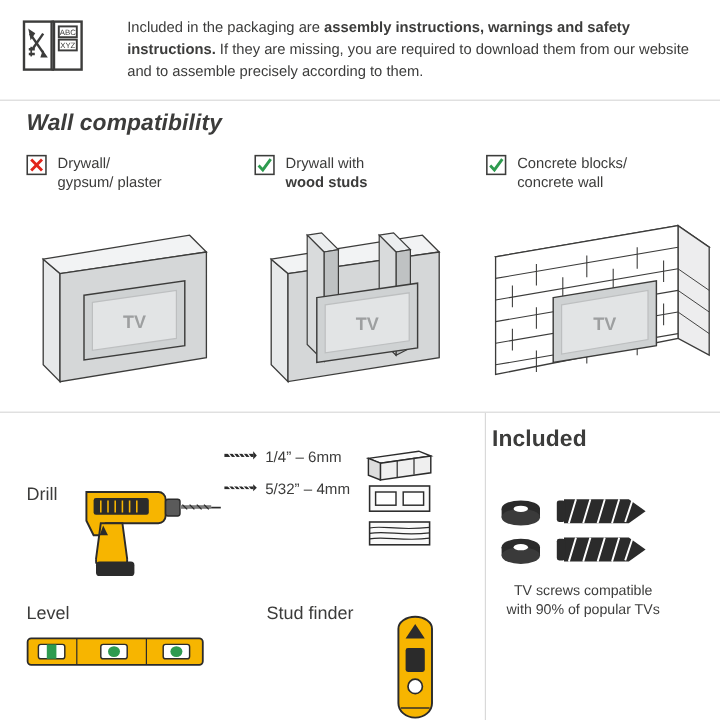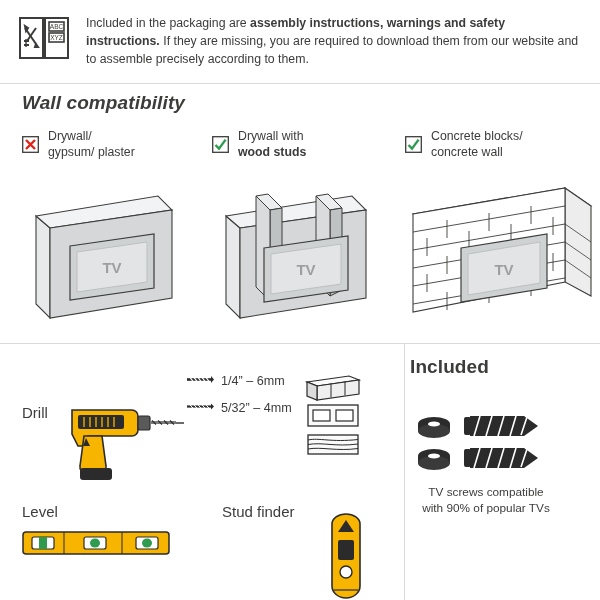--- a/index.html
+++ b/index.html
@@ -12,20 +12,21 @@
     overflow:hidden;
     position:relative;
   }
   .page { position:relative; width:600px; height:600px; }
 
   
   .notice {
     position:absolute; left:0; top:0; width:600px; height:82px;
     display:flex; align-items:flex-start;
     padding:12px 18px 0 18px;
+    gap:20px;
   }
   .notice-icon { width:54px; height:52px; flex:0 0 54px; margin-top:2px; }
   .notice-text {
     margin-left:14px;
     font-size:12.3px; line-height:18px; color:#3c3c3b;
     padding-top:2px;
   }
   .notice-text b { font-weight:bold; }
 
   .hr {
@@ -38,21 +39,21 @@
   }
 
   
   .wallsec { position:absolute; left:0; top:84px; width:600px; height:258px; }
   .wallsec .sec-title { position:absolute; left:22px; top:8px;font-style:italic; }
   .wallcols { position:absolute; left:22px; top:44px; width:560px; }
   .wallcol { position:absolute; top:0; width:186px; }
   .c1 { left:0; }
   .c2 { left:190px; }
   .c3 { left:383px; }
-  .colhead { display:flex; align-items:center; }
+  .colhead { display:flex; align-items:flex-start; }
   .mark { width:17px; height:17px; flex:0 0 17px; margin-top:1px; }
   .colhead-label {
     margin-left:9px; font-size:12.3px; line-height:16px; color:#3c3c3b;
   }
   .colhead-label b { font-weight:bold; }
   .wallimg { position:absolute; top:42px; left:0; }
 
   
   .vdiv { position:absolute; top:344px; left:404px; width:1px; height:256px; background:#d9d9d9; }
 

